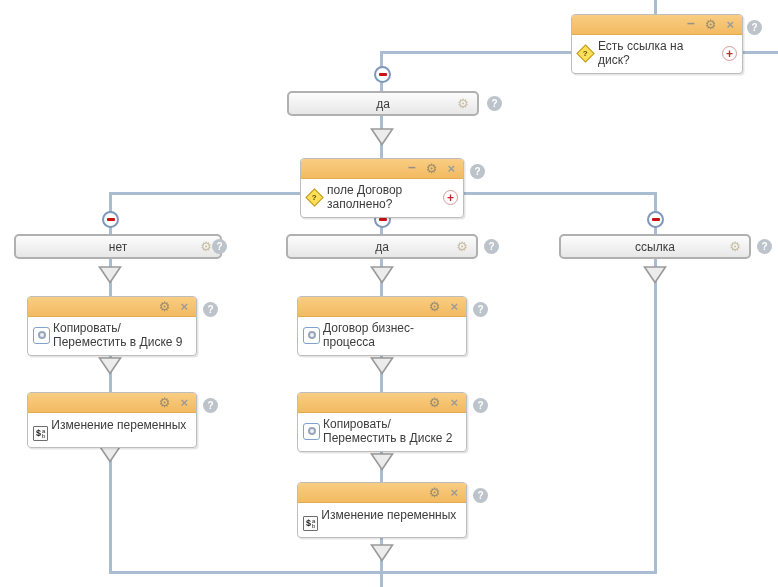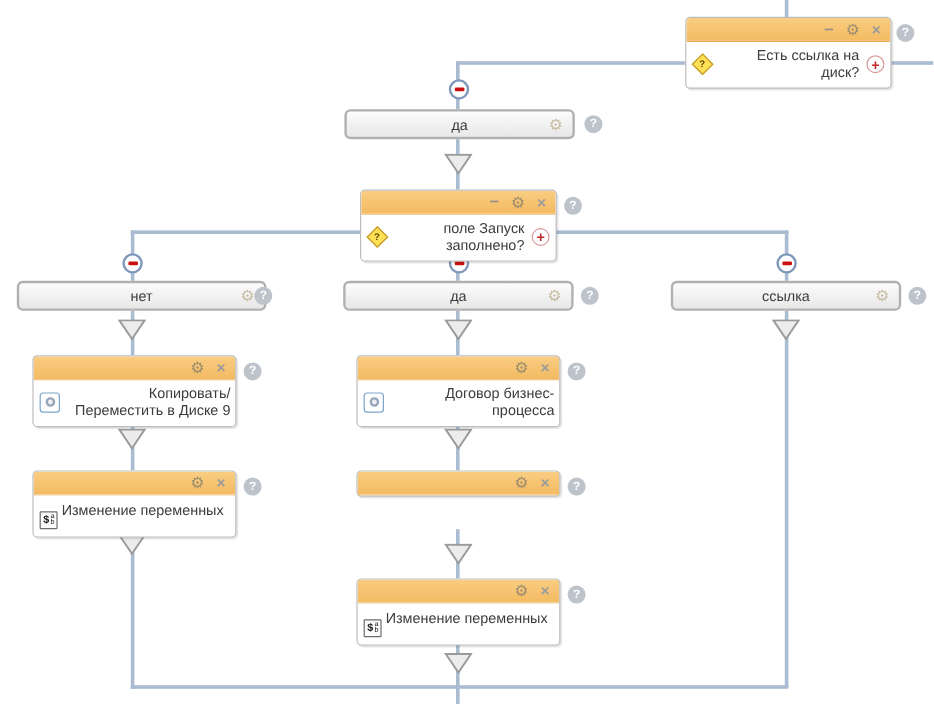--- a/index.html
+++ b/index.html
@@ -11,21 +11,21 @@
   .card-head{height:19px;background:linear-gradient(#f9cd82,#f3ba61);
         border-bottom:1px solid #e5ab52;border-radius:3px 3px 0 0;
         display:flex;justify-content:flex-end;align-items:center;gap:10px;padding:0 8px;}
   .ico{cursor:pointer;user-select:none;}
   .ico.min{font-weight:bold;font-size:14px;color:#95908a;line-height:10px;margin-top:-3px;}
   .ico.gear{font-size:13px;color:#9b8d6e;line-height:13px;}
   .ico.close{font-weight:bold;font-size:13px;color:#9b9b9b;line-height:13px;}
   .card-body{display:flex;align-items:center;padding:4px 4px 6px 5px;font-size:12px;
         color:#3c3c3c;line-height:14px;}
   .card-body.cond{padding-right:26px;position:relative;}
-  .card-title{margin-left:3px;text-align:right;}
+  .card-title{margin-left:3px;}
   .add-btn{position:absolute;right:5px;top:50%;margin-top:-8px;width:15px;height:15px;
         border-radius:50%;border:1px solid #d89a9a;background:#fff;color:#c12b2b;
         font-weight:bold;font-size:12px;display:flex;align-items:center;justify-content:center;
         box-sizing:border-box;cursor:pointer;}
   .diamond{width:11px;height:11px;background:#ffdf56;border:1px solid #bf992a;
         transform:rotate(45deg);display:flex;align-items:center;justify-content:center;
         flex:none;margin:0 3px 0 2px;}
   .dq{transform:rotate(-45deg);font-weight:bold;font-size:8px;line-height:8px;color:#574800;}
   .disk-ico{width:15px;height:15px;border:1px solid #7ea3cc;border-radius:3px;background:#fff;
         display:flex;align-items:center;justify-content:center;flex:none;}
@@ -140,21 +140,21 @@
   <div class="card" style="left:300px;top:158px;width:164px;">
     <div class="card-head">
       <span class="ico min">–</span>
       <span class="ico gear">⚙</span>
       <span class="ico close">×</span>
     </div>
     <div class="card-body cond">
       <span class="diamond">
           <span class="dq">?</span>
         </span>
-      <span class="card-title">поле Запуск заполнено?</span>
+      <span class="card-title">поле Договор заполнено?</span>
       <span class="add-btn">+</span>
     </div>
   </div>
   <span class="help" style="left:470px;top:164px;">?</span>
 
   <div class="branchbox" style="left:14px;top:234px;width:208px;">
     <span>нет</span>
     <span class="bgear">⚙</span>
   </div>
   <span class="help" style="left:212px;top:239px;">?</span>
@@ -215,20 +215,26 @@
       <span class="card-title">Договор бизнес-процесса</span>
     </div>
   </div>
   <span class="help" style="left:473px;top:302px;">?</span>
 
   <div class="card" style="left:297px;top:392px;width:170px;">
     <div class="card-head">
       <span class="ico gear">⚙</span>
       <span class="ico close">×</span>
     </div>
+    <div class="card-body">
+      <span class="disk-ico">
+          <span class="disk-inner"></span>
+        </span>
+      <span class="card-title">Копировать/Переместить в Диске 2</span>
+    </div>
   </div>
   <span class="help" style="left:473px;top:398px;">?</span>
 
   <div class="card" style="left:297px;top:482px;width:170px;">
     <div class="card-head">
       <span class="ico gear">⚙</span>
       <span class="ico close">×</span>
     </div>
     <div class="card-body">
       <span class="vars-ico">

